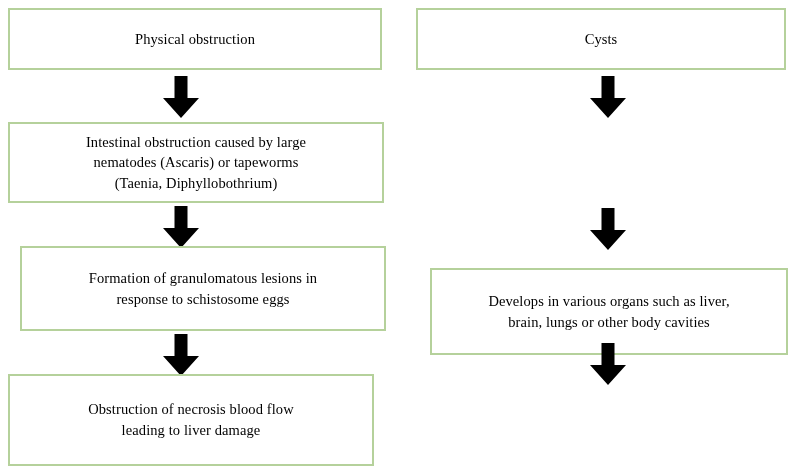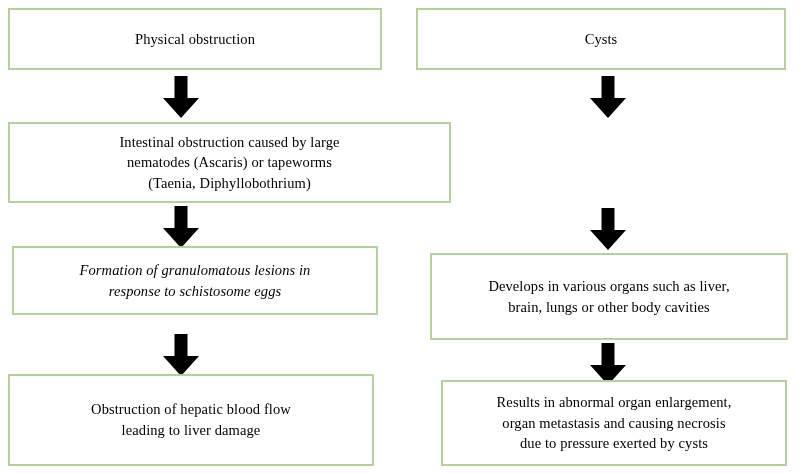--- a/index.html
+++ b/index.html
@@ -44,28 +44,28 @@
   .flow-box-text {
     font-size: 14.5px;
     line-height: 1.42;
     color: #000000;
     white-space: pre-line;
     letter-spacing: 0.1px;
   }
 
   
   #box-left-1 { left: 8px;  top: 8px;   width: 374px; height: 62px; }
-  #box-left-2 { left: 8px;  top: 122px; width: 443px; height: 81px; }
-  #box-left-3 { left: 12px;  top: 246px; width: 366px; height: 69px; font-style: italic; }
+  #box-left-2 { left: 8px;  top: 122px; width: 376px; height: 81px; }
+  #box-left-3 { left: 20px;  top: 246px; width: 366px; height: 85px; }
   #box-left-4 { left: 8px;  top: 374px; width: 366px; height: 92px; }
 
   
   #box-right-1 { left: 14px; top: 8px;   width: 370px; height: 62px; align-items: center; }
   #box-right-2 { left: 28px; top: 122px; width: 360px; height: 83px; }
-  #box-right-3 { left: 28px; top: 253px; width: 358px; height: 87px; }
+  #box-right-3 { left: 28px; top: 268px; width: 358px; height: 87px; }
   #box-right-4 { left: 39px; top: 380px; width: 346px; height: 86px; }
 
   
   .arrow-down {
     position: absolute;
     width: 40px;
     height: 42px;
   }
   .arrow-down svg {
     display: block;
@@ -115,21 +115,21 @@
 response to schistosome eggs</span>
     </div>
 
     <div class="arrow-down" id="arrow-left-3">
       <svg viewBox="0 0 40 42" xmlns="http://www.w3.org/2000/svg" aria-hidden="true">
         <polygon points="13.5,0 26.5,0 26.5,22 38,22 20,42 2,22 13.5,22" fill="#000000"></polygon>
       </svg>
     </div>
 
     <div class="flow-box" id="box-left-4">
-      <span class="flow-box-text">Obstruction of hepatic blood flow
+      <span class="flow-box-text">Obstruction of necrosis blood flow
 leading to liver damage</span>
     </div>
 
   </div>
 
   <div class="column" id="column-right">
 
     <div class="flow-box" id="box-right-1">
       <span class="flow-box-text">Cysts</span>
     </div>
@@ -151,21 +151,16 @@
       <span class="flow-box-text">Develops in various organs such as liver,
 brain, lungs or other body cavities</span>
     </div>
 
     <div class="arrow-down" id="arrow-right-3">
       <svg viewBox="0 0 40 42" xmlns="http://www.w3.org/2000/svg" aria-hidden="true">
         <polygon points="13.5,0 26.5,0 26.5,22 38,22 20,42 2,22 13.5,22" fill="#000000"></polygon>
       </svg>
     </div>
 
-    <div class="flow-box" id="box-right-4">
-      <span class="flow-box-text">Results in abnormal organ enlargement,
-organ metastasis and causing necrosis
-due to pressure exerted by cysts</span>
-    </div>
 
   </div>
 
 </div>
 
 </body></html>

